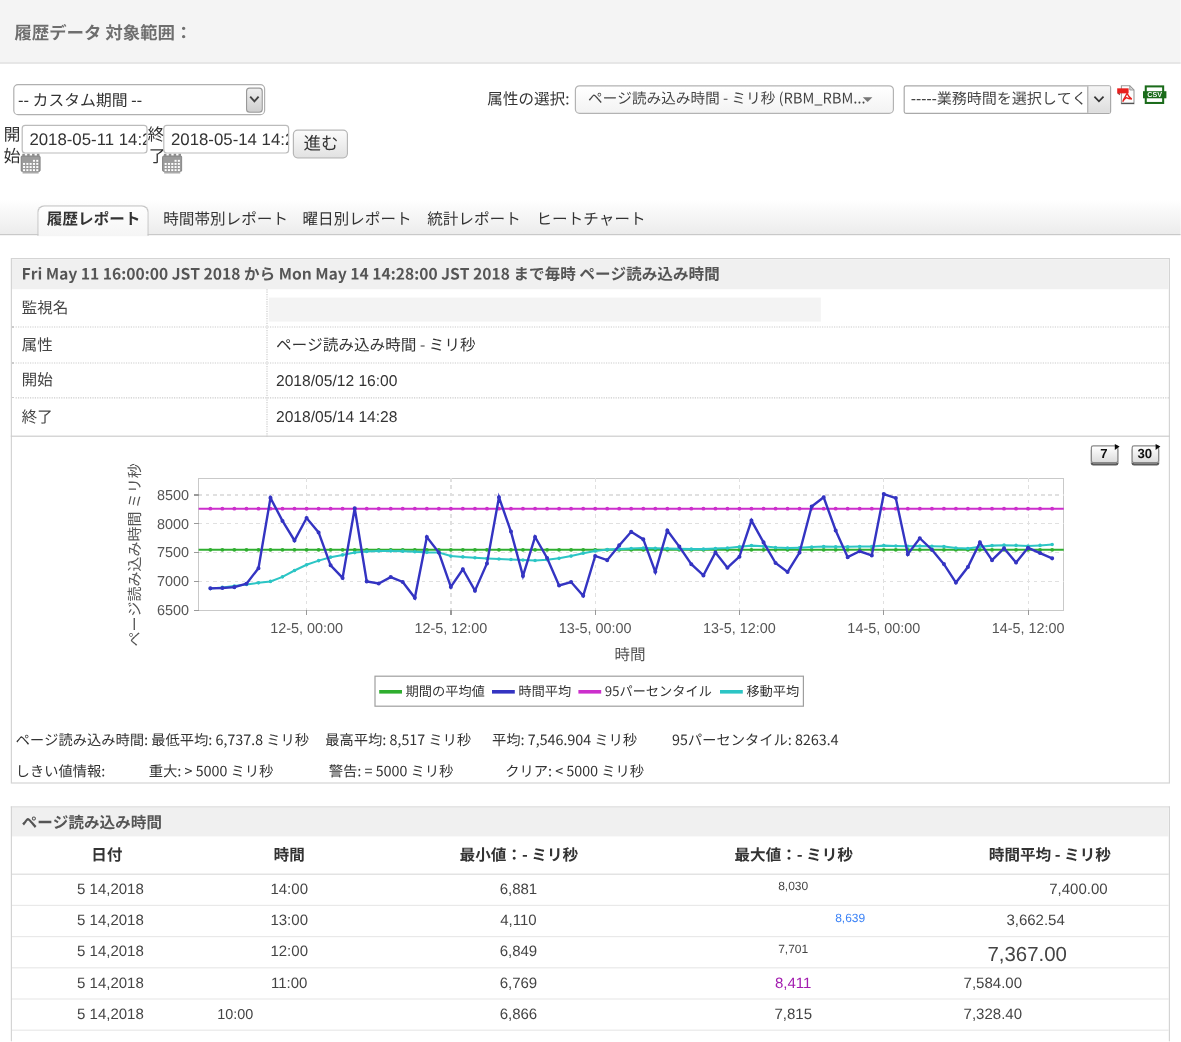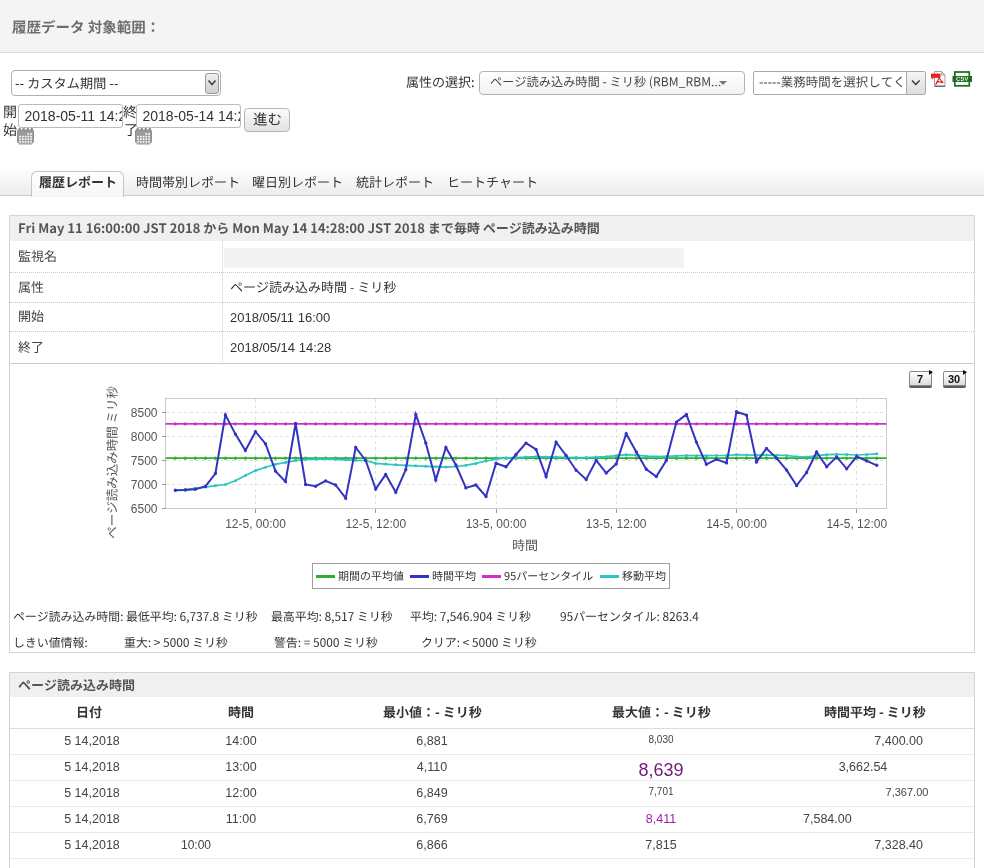--- a/index.html
+++ b/index.html
@@ -152,21 +152,21 @@
 <svg class="t" style="left:18.0px;top:308.0px" width="28" height="17" viewBox="0 0 28 17">
     <path fill="#444" transform="translate(0,13.0) scale(0.013000,-0.013000)" d="M251 397H748V335H251ZM233 226H769V162H233ZM566 378H633V-61H566ZM360 375H426V192Q426 169 420 136Q414 102 400 64Q385 26 358 -10Q331 -47 289 -76Q281 -65 266 -52Q251 -38 239 -30Q289 1 315 42Q341 84 350 124Q360 165 360 193ZM127 658H408V605H127ZM588 658H872V605H588ZM842 797H916V17Q916 -16 908 -36Q899 -55 877 -65Q854 -74 816 -76Q778 -79 720 -78Q719 -68 716 -54Q712 -41 707 -27Q702 -13 697 -3Q738 -4 774 -4Q809 -4 822 -4Q833 -3 838 2Q842 6 842 18ZM134 797H454V460H134V518H383V740H134ZM878 797V740H614V517H878V459H543V797ZM89 797H163V-81H89Z M1528 33H1878V-36H1528ZM1490 326H1917V-77H1842V257H1562V-81H1490ZM1421 493Q1481 497 1560 501Q1638 505 1726 510Q1815 516 1904 522L1903 454Q1818 448 1733 441Q1648 434 1570 429Q1493 424 1430 419ZM1753 655 1813 685Q1847 644 1879 596Q1911 547 1937 500Q1963 454 1975 417L1910 381Q1898 418 1873 466Q1848 514 1817 563Q1786 612 1753 655ZM1616 841 1699 823Q1678 763 1654 695Q1629 627 1603 564Q1577 501 1553 453L1490 471Q1507 508 1525 554Q1543 600 1560 650Q1576 701 1591 750Q1606 798 1616 841ZM1044 633H1374V563H1044ZM1196 841 1267 832Q1252 758 1233 672Q1214 587 1194 501Q1173 415 1153 336Q1133 258 1116 196L1053 229Q1070 286 1090 362Q1109 437 1128 521Q1147 605 1165 688Q1183 770 1196 841ZM1094 260 1135 312Q1191 281 1250 241Q1310 201 1360 159Q1410 117 1440 79L1395 19Q1365 56 1316 100Q1266 143 1208 186Q1150 228 1094 260ZM1345 633H1358L1371 636L1416 626Q1403 433 1362 294Q1321 156 1255 64Q1189 -28 1096 -83Q1088 -69 1074 -51Q1061 -33 1049 -22Q1133 22 1194 108Q1256 193 1294 320Q1333 448 1345 618Z"></path>
   </svg>
 <svg class="t" style="left:18.0px;top:338.5px" width="28" height="17" viewBox="0 0 28 17">
     <path fill="#444" transform="translate(0,13.0) scale(0.013000,-0.013000)" d="M564 264 609 312Q645 297 683 278Q721 258 756 238Q790 218 813 200L767 148Q744 166 710 188Q675 209 637 230Q599 250 564 264ZM454 74 499 128Q549 114 603 96Q657 77 709 56Q761 35 808 14Q854 -7 887 -26L843 -85Q799 -58 734 -28Q668 2 595 29Q522 56 454 74ZM584 840 658 828Q621 746 562 660Q504 574 418 502Q413 510 404 519Q394 528 384 536Q375 545 366 550Q420 592 462 642Q504 692 534 744Q565 795 584 840ZM570 736H842V669H537ZM820 736H835L849 739L895 712Q852 606 780 520Q709 434 621 370Q533 306 441 265Q436 275 428 286Q420 297 411 308Q402 318 394 324Q484 360 568 418Q652 477 718 554Q785 630 820 721ZM557 678Q598 600 663 529Q728 458 808 402Q887 346 974 315Q965 307 956 296Q947 285 938 274Q930 263 924 253Q837 290 756 351Q675 412 608 490Q542 569 497 656ZM195 840 261 813Q242 778 221 738Q200 698 178 661Q157 624 137 597L86 620Q105 649 125 688Q145 726 164 766Q183 807 195 840ZM308 726 371 697Q337 640 296 576Q254 512 212 453Q170 394 132 349L86 375Q114 409 144 452Q175 496 204 544Q234 591 260 638Q287 686 308 726ZM38 629 76 679Q104 656 132 628Q161 599 185 572Q209 544 222 522L181 465Q168 488 144 518Q121 547 93 576Q65 605 38 629ZM272 493 325 515Q345 483 364 446Q382 410 396 376Q411 341 417 314L361 289Q355 316 341 352Q327 387 310 424Q292 461 272 493ZM34 392Q100 394 189 398Q278 402 373 406L372 345Q283 339 196 334Q109 328 41 323ZM298 258 353 275Q373 233 392 182Q410 130 417 93L360 73Q353 111 336 162Q318 214 298 258ZM91 268 155 257Q145 186 127 118Q109 49 85 1Q78 6 68 11Q57 16 46 22Q34 27 25 30Q51 76 66 140Q82 203 91 268ZM198 364H265V-82H198Z M1462 499H1541V17Q1541 -21 1530 -40Q1518 -59 1488 -68Q1459 -77 1408 -78Q1357 -80 1281 -80Q1278 -64 1268 -42Q1259 -21 1250 -5Q1292 -6 1330 -6Q1367 -7 1395 -7Q1423 -7 1434 -6Q1450 -6 1456 0Q1462 5 1462 18ZM1098 762H1821V688H1098ZM1794 762H1813L1831 767L1889 724Q1845 671 1786 616Q1727 562 1662 514Q1597 466 1536 430Q1530 439 1521 448Q1512 458 1502 468Q1493 477 1485 483Q1527 507 1572 538Q1617 570 1658 606Q1700 642 1735 677Q1770 712 1794 743Z"></path>
   </svg>
 <div class="a" style="left:224px;top:248px;width:460px;height:20px;background:#f3f3f3"></div>
 <svg class="t" style="left:230.0px;top:278.5px" width="168" height="17" viewBox="0 0 168 17">
     <path fill="#333" transform="translate(0,13.0) scale(0.013000,-0.013000)" d="M704 600Q704 570 726 548Q747 527 778 527Q808 527 830 548Q851 570 851 600Q851 631 830 652Q808 673 778 673Q747 673 726 652Q704 631 704 600ZM656 600Q656 634 672 662Q689 689 716 706Q744 722 778 722Q811 722 838 706Q866 689 882 662Q899 634 899 600Q899 567 882 540Q866 512 838 496Q811 479 778 479Q744 479 716 496Q689 512 672 540Q656 567 656 600ZM53 263Q73 280 88 295Q104 310 124 330Q142 348 166 376Q189 404 216 436Q244 469 271 502Q298 536 321 563Q361 610 400 616Q439 621 490 573Q521 545 558 508Q594 470 630 432Q666 394 695 363Q729 328 771 282Q813 237 857 190Q901 142 939 101L870 28Q835 71 796 118Q756 164 718 208Q679 253 647 289Q625 314 598 343Q571 372 544 401Q517 430 494 455Q470 480 454 495Q425 523 406 521Q388 519 362 488Q344 466 321 436Q298 407 273 375Q248 343 225 314Q202 285 185 264Q170 245 154 224Q139 203 128 187Z M1102 433Q1117 432 1139 430Q1161 429 1188 428Q1214 428 1241 428Q1257 428 1290 428Q1324 428 1369 428Q1414 428 1464 428Q1515 428 1566 428Q1616 428 1662 428Q1707 428 1740 428Q1773 428 1789 428Q1827 428 1854 430Q1881 432 1897 433V335Q1882 336 1852 338Q1823 340 1790 340Q1774 340 1740 340Q1706 340 1662 340Q1617 340 1566 340Q1515 340 1464 340Q1414 340 1370 340Q1325 340 1291 340Q1257 340 1241 340Q1200 340 1163 338Q1126 337 1102 335Z M2716 746Q2729 729 2746 701Q2764 673 2781 644Q2798 615 2809 591L2752 565Q2740 591 2725 618Q2710 646 2694 673Q2678 700 2661 723ZM2847 794Q2861 777 2878 750Q2895 723 2913 694Q2931 665 2943 641L2886 615Q2873 642 2857 669Q2841 696 2824 722Q2808 748 2791 770ZM2289 761Q2311 749 2341 730Q2371 710 2403 690Q2435 669 2462 650Q2490 632 2506 620L2459 551Q2441 565 2414 584Q2386 603 2356 624Q2325 644 2296 662Q2266 681 2244 694ZM2139 46Q2194 56 2252 72Q2310 88 2367 111Q2424 134 2474 162Q2557 210 2628 268Q2699 327 2756 393Q2813 459 2853 529L2901 446Q2836 346 2736 252Q2636 159 2516 89Q2466 60 2406 36Q2347 11 2290 -8Q2232 -26 2185 -35ZM2138 536Q2160 524 2191 506Q2222 488 2254 468Q2286 448 2314 430Q2341 413 2357 401L2312 331Q2293 345 2266 363Q2238 381 2207 401Q2176 421 2146 438Q2116 456 2093 468Z M3399 456H3948V279H3878V395H3467V279H3399ZM3719 328H3790V27Q3790 9 3794 4Q3798 -1 3814 -1Q3819 -1 3832 -1Q3846 -1 3860 -1Q3874 -1 3880 -1Q3891 -1 3896 8Q3902 17 3904 46Q3907 74 3908 131Q3916 125 3927 120Q3938 114 3950 110Q3962 105 3972 102Q3969 35 3960 -2Q3952 -40 3935 -54Q3918 -68 3888 -68Q3883 -68 3871 -68Q3859 -68 3846 -68Q3832 -68 3820 -68Q3809 -68 3804 -68Q3770 -68 3752 -60Q3733 -51 3726 -30Q3719 -10 3719 27ZM3547 329H3618Q3614 248 3604 184Q3594 119 3571 70Q3548 20 3506 -18Q3465 -55 3398 -81Q3394 -72 3386 -61Q3379 -50 3370 -40Q3362 -29 3354 -22Q3415 0 3452 31Q3489 62 3508 104Q3528 147 3536 202Q3544 258 3547 329ZM3403 750H3944V687H3403ZM3436 593H3914V530H3436ZM3631 841H3705V560H3631ZM3081 537H3351V478H3081ZM3087 805H3348V745H3087ZM3081 404H3351V344H3081ZM3038 674H3379V611H3038ZM3116 269H3352V-22H3116V40H3288V207H3116ZM3080 269H3144V-69H3080Z M4223 733Q4242 732 4262 731Q4283 730 4298 730Q4318 730 4350 731Q4381 732 4415 734Q4449 736 4479 738Q4509 739 4524 740Q4539 742 4552 744Q4564 747 4574 751L4624 710Q4617 702 4610 694Q4604 686 4598 677Q4582 651 4560 604Q4538 556 4514 500Q4489 445 4465 394Q4450 360 4432 320Q4415 281 4397 240Q4379 200 4362 165Q4344 130 4328 107Q4301 69 4271 54Q4241 38 4202 38Q4146 38 4109 75Q4072 112 4072 175Q4072 231 4098 280Q4123 328 4168 364Q4214 400 4278 420Q4341 440 4417 440Q4501 440 4580 420Q4658 401 4726 370Q4795 340 4852 306Q4908 273 4948 244L4911 158Q4867 196 4812 234Q4757 271 4692 302Q4627 333 4554 352Q4482 371 4405 371Q4323 371 4264 344Q4206 316 4176 274Q4145 231 4145 185Q4145 152 4164 134Q4182 117 4205 117Q4222 117 4236 125Q4250 133 4265 152Q4281 173 4297 203Q4313 233 4329 268Q4345 303 4360 339Q4375 375 4390 406Q4410 450 4430 497Q4451 544 4472 588Q4492 632 4509 668Q4494 667 4466 666Q4439 665 4407 664Q4375 662 4346 660Q4318 659 4301 658Q4285 657 4265 656Q4245 654 4227 652ZM4848 514Q4843 408 4827 321Q4811 234 4778 164Q4745 94 4688 38Q4631 -17 4544 -60L4478 -5Q4566 32 4621 84Q4676 135 4706 194Q4737 254 4750 315Q4762 376 4767 431Q4768 454 4768 478Q4769 502 4767 523Z M5405 789H5615V718H5405ZM5569 789H5651Q5661 675 5681 574Q5701 472 5736 388Q5772 305 5826 242Q5879 179 5954 140Q5945 135 5934 125Q5923 115 5912 104Q5902 93 5895 84Q5819 128 5764 194Q5710 261 5674 346Q5638 432 5617 534Q5596 637 5585 753H5569ZM5573 596 5650 584Q5615 414 5544 289Q5472 164 5360 84Q5355 91 5344 102Q5334 112 5322 122Q5310 133 5301 140Q5412 210 5478 326Q5543 442 5573 596ZM5262 445V91H5189V375H5049V445ZM5262 124Q5298 69 5362 42Q5426 15 5513 12Q5554 10 5612 10Q5671 9 5736 10Q5800 11 5860 13Q5920 15 5965 18Q5960 10 5955 -4Q5950 -18 5946 -32Q5942 -47 5940 -58Q5899 -60 5843 -61Q5787 -62 5727 -62Q5667 -63 5610 -62Q5554 -62 5513 -61Q5415 -57 5346 -29Q5276 -1 5228 59Q5192 27 5154 -6Q5116 -38 5075 -72L5036 5Q5072 29 5114 60Q5155 92 5194 124ZM5060 771 5115 816Q5148 795 5182 768Q5216 740 5244 712Q5273 684 5291 660L5231 610Q5216 634 5188 663Q5159 692 5126 720Q5092 749 5060 771Z M6223 733Q6242 732 6262 731Q6283 730 6298 730Q6318 730 6350 731Q6381 732 6415 734Q6449 736 6479 738Q6509 739 6524 740Q6539 742 6552 744Q6564 747 6574 751L6624 710Q6617 702 6610 694Q6604 686 6598 677Q6582 651 6560 604Q6538 556 6514 500Q6489 445 6465 394Q6450 360 6432 320Q6415 281 6397 240Q6379 200 6362 165Q6344 130 6328 107Q6301 69 6271 54Q6241 38 6202 38Q6146 38 6109 75Q6072 112 6072 175Q6072 231 6098 280Q6123 328 6168 364Q6214 400 6278 420Q6341 440 6417 440Q6501 440 6580 420Q6658 401 6726 370Q6795 340 6852 306Q6908 273 6948 244L6911 158Q6867 196 6812 234Q6757 271 6692 302Q6627 333 6554 352Q6482 371 6405 371Q6323 371 6264 344Q6206 316 6176 274Q6145 231 6145 185Q6145 152 6164 134Q6182 117 6205 117Q6222 117 6236 125Q6250 133 6265 152Q6281 173 6297 203Q6313 233 6329 268Q6345 303 6360 339Q6375 375 6390 406Q6410 450 6430 497Q6451 544 6472 588Q6492 632 6509 668Q6494 667 6466 666Q6439 665 6407 664Q6375 662 6346 660Q6318 659 6301 658Q6285 657 6265 656Q6245 654 6227 652ZM6848 514Q6843 408 6827 321Q6811 234 6778 164Q6745 94 6688 38Q6631 -17 6544 -60L6478 -5Q6566 32 6621 84Q6676 135 6706 194Q6737 254 6750 315Q6762 376 6767 431Q6768 454 6768 478Q6769 502 6767 523Z M7421 721H7922V654H7421ZM7379 527H7964V459H7379ZM7384 346H7954V279H7384ZM7631 841H7705V485H7631ZM7763 470H7837V9Q7837 -23 7828 -40Q7819 -58 7796 -66Q7772 -75 7733 -77Q7694 -79 7633 -79Q7631 -64 7624 -44Q7616 -23 7608 -8Q7654 -9 7692 -10Q7730 -10 7742 -9Q7754 -9 7758 -5Q7763 -1 7763 10ZM7445 209 7505 244Q7530 219 7556 188Q7582 157 7604 127Q7625 97 7636 72L7572 33Q7561 58 7540 88Q7520 119 7495 150Q7470 182 7445 209ZM7112 775H7362V117H7112V185H7291V706H7112ZM7115 484H7324V416H7115ZM7076 775H7146V35H7076Z M8348 227H8651V169H8348ZM8344 378H8685V13H8344V72H8615V319H8344ZM8312 378H8380V-38H8312ZM8127 655H8405V600H8127ZM8588 655H8872V600H8588ZM8840 797H8916V19Q8916 -16 8906 -36Q8897 -56 8872 -66Q8848 -76 8806 -78Q8765 -80 8703 -80Q8701 -69 8697 -55Q8693 -41 8688 -27Q8682 -13 8677 -3Q8707 -4 8736 -4Q8764 -4 8786 -4Q8808 -4 8817 -4Q8830 -3 8835 2Q8840 7 8840 20ZM8133 797H8453V454H8133V511H8383V739H8133ZM8878 797V739H8615V510H8878V452H8544V797ZM8090 797H8165V-81H8090Z M9270 245V315H9527V245Z M10082 757Q10121 752 10174 743Q10227 734 10286 722Q10346 710 10406 696Q10465 682 10517 668Q10569 654 10607 641L10575 564Q10538 577 10487 592Q10436 606 10378 620Q10321 634 10262 646Q10202 659 10148 668Q10095 678 10053 683ZM10037 493Q10088 484 10155 471Q10222 458 10294 442Q10365 425 10430 408Q10495 390 10541 373L10509 296Q10466 313 10402 331Q10339 349 10268 366Q10197 383 10128 396Q10060 410 10007 418ZM9982 202Q10033 194 10096 182Q10158 169 10225 154Q10292 138 10357 121Q10422 104 10479 86Q10536 69 10577 52L10543 -25Q10503 -8 10446 10Q10389 29 10324 46Q10258 64 10190 79Q10123 94 10062 106Q10000 118 9951 126Z M11571 759Q11570 740 11569 718Q11568 697 11568 672Q11568 652 11568 621Q11568 590 11568 560Q11568 529 11568 510Q11568 420 11562 357Q11555 294 11542 250Q11530 205 11510 171Q11490 137 11463 105Q11431 67 11390 38Q11348 10 11305 -10Q11262 -29 11225 -41L11160 28Q11229 45 11290 76Q11352 108 11399 161Q11426 192 11442 224Q11459 257 11468 297Q11476 337 11479 390Q11482 443 11482 514Q11482 534 11482 564Q11482 594 11482 624Q11482 655 11482 672Q11482 697 11480 718Q11479 740 11477 759ZM11107 751Q11106 737 11104 717Q11103 697 11103 679Q11103 672 11103 648Q11103 623 11103 589Q11103 555 11103 517Q11103 479 11103 444Q11103 408 11103 382Q11103 356 11103 345Q11103 326 11104 304Q11106 283 11107 269H11015Q11017 281 11018 302Q11020 324 11020 346Q11020 356 11020 382Q11020 409 11020 444Q11020 479 11020 517Q11020 555 11020 589Q11020 623 11020 648Q11020 672 11020 679Q11020 692 11019 714Q11018 737 11016 751Z M12445 839H12520V311Q12520 282 12512 265Q12504 248 12484 238Q12464 228 12432 226Q12401 223 12351 224Q12348 239 12340 260Q12333 281 12325 296Q12360 295 12389 295Q12418 295 12427 295Q12445 296 12445 312ZM12296 673 12367 660Q12349 569 12319 484Q12289 399 12251 341Q12244 346 12232 353Q12220 360 12208 366Q12196 373 12186 377Q12226 432 12253 510Q12280 589 12296 673ZM12582 657 12646 679Q12673 634 12697 582Q12721 530 12738 480Q12756 429 12764 389L12695 366Q12688 406 12671 456Q12654 507 12632 560Q12609 612 12582 657ZM12628 348 12700 329Q12667 218 12606 138Q12544 58 12450 5Q12357 -48 12227 -79Q12221 -63 12209 -44Q12197 -24 12185 -11Q12308 14 12396 60Q12484 106 12541 177Q12598 248 12628 348ZM12007 757H12081V-78H12007ZM11844 558H12206V488H11844ZM12011 531 12058 511Q12043 458 12021 402Q11999 345 11974 290Q11948 234 11920 186Q11891 137 11862 103Q11856 118 11844 138Q11833 158 11823 172Q11851 202 11878 244Q11905 286 11930 335Q11956 384 11977 434Q11998 485 12011 531ZM12156 826 12208 768Q12162 750 12103 734Q12044 718 11982 706Q11919 695 11860 687Q11858 699 11851 716Q11844 732 11838 744Q11894 754 11954 766Q12013 778 12066 794Q12119 809 12156 826ZM12077 430Q12087 421 12106 402Q12126 382 12149 360Q12172 337 12190 317Q12209 297 12217 288L12172 229Q12163 244 12146 267Q12130 290 12110 316Q12090 342 12072 364Q12054 386 12042 399Z"></path>
   </svg>
-<div class="a" style="left:230px;top:309.5px;font-size:13px;color:#333">2018/05/11 16:00</div>
+<div class="a" style="left:230px;top:309.5px;font-size:13px;color:#333">2018/05/12 16:00</div>
 <div class="a" style="left:230px;top:340px;font-size:13px;color:#333">2018/05/14 14:28</div>
 <div class="a" style="left:908.5px;top:370.5px;width:23px;height:15px;background:linear-gradient(#fff,#dcdcdc);border:1px solid #888;border-radius:2px;box-shadow:0 2px 0 #5a5a5a;font-size:11px;font-weight:bold;color:#111;text-align:center;line-height:14px">7</div>
 <div class="a" style="left:928.5px;top:369.5px;width:0;height:0;border-top:2.5px solid transparent;border-bottom:3px solid transparent;border-left:4.5px solid #0a0a0a"></div>
 <div class="a" style="left:942.5px;top:370.5px;width:23px;height:15px;background:linear-gradient(#fff,#dcdcdc);border:1px solid #888;border-radius:2px;box-shadow:0 2px 0 #5a5a5a;font-size:11px;font-weight:bold;color:#111;text-align:center;line-height:14px">30</div>
 <div class="a" style="left:962.5px;top:369.5px;width:0;height:0;border-top:2.5px solid transparent;border-bottom:3px solid transparent;border-left:4.5px solid #0a0a0a"></div>
 <svg class="t" style="left:9px;top:363.5px" width="966" height="289" viewBox="0 0 966 289">
     <rect x="156.5" y="34.5" width="721.0" height="110.0" fill="#fff" stroke="#c9c9c9" shape-rendering="crispEdges"></rect>
     <line x1="156.5" y1="48.5" x2="877.5" y2="48.5" stroke="#e0e0e0" stroke-dasharray="3,3" shape-rendering="crispEdges"></line>
     <line x1="156.5" y1="72.5" x2="877.5" y2="72.5" stroke="#e0e0e0" stroke-dasharray="3,3" shape-rendering="crispEdges"></line>
     <line x1="156.5" y1="96.5" x2="877.5" y2="96.5" stroke="#e0e0e0" stroke-dasharray="3,3" shape-rendering="crispEdges"></line>
@@ -289,32 +289,32 @@
 <div class="a" style="left:10px;top:727.5px;width:964px;border-top:1px solid #ddd"></div>
 <div class="a" style="left:32px;top:734.0px;width:120px;text-align:center;font-size:12.5px;color:#444">5 14,2018</div>
 <div class="a" style="left:181px;top:734.0px;width:120px;text-align:center;font-size:12.5px;color:#444">14:00</div>
 <div class="a" style="left:372px;top:734.0px;width:120px;text-align:center;font-size:12.5px;color:#444">6,881</div>
 <div class="a" style="left:601px;top:734.0px;width:120px;text-align:center;font-size:10px;color:#444">8,030</div>
 <div class="a" style="left:803px;top:734.0px;width:120px;text-align:right;font-size:12.5px;color:#444">7,400.00</div>
 <div class="a" style="left:10px;top:753.5px;width:964px;border-top:1px solid #e9e9e9"></div>
 <div class="a" style="left:32px;top:760.0px;width:120px;text-align:center;font-size:12.5px;color:#444">5 14,2018</div>
 <div class="a" style="left:181px;top:760.0px;width:120px;text-align:center;font-size:12.5px;color:#444">13:00</div>
 <div class="a" style="left:372px;top:760.0px;width:120px;text-align:center;font-size:12.5px;color:#444">4,110</div>
-<div class="a" style="left:601px;top:760.0px;width:120px;text-align:center;font-size:18px;color:#701a75">8,639</div>
+<div class="a" style="left:601px;top:760.0px;width:120px;text-align:right;font-size:10px;color:#3b82f6">8,639</div>
 <div class="a" style="left:803px;top:760.0px;width:120px;text-align:center;font-size:12.5px;color:#444">3,662.54</div>
 <div class="a" style="left:10px;top:779.5px;width:964px;border-top:1px solid #e9e9e9"></div>
 <div class="a" style="left:32px;top:786.0px;width:120px;text-align:center;font-size:12.5px;color:#444">5 14,2018</div>
 <div class="a" style="left:181px;top:786.0px;width:120px;text-align:center;font-size:12.5px;color:#444">12:00</div>
 <div class="a" style="left:372px;top:786.0px;width:120px;text-align:center;font-size:12.5px;color:#444">6,849</div>
 <div class="a" style="left:601px;top:786.0px;width:120px;text-align:center;font-size:10px;color:#444">7,701</div>
-<div class="a" style="left:847px;top:786.0px;width:120px;text-align:center;font-size:11px;color:#444">7,367.00</div>
+<div class="a" style="left:796px;top:786.0px;width:120px;text-align:center;font-size:17px;color:#444">7,367.00</div>
 <div class="a" style="left:10px;top:805.5px;width:964px;border-top:1px solid #e9e9e9"></div>
 <div class="a" style="left:32px;top:812.0px;width:120px;text-align:center;font-size:12.5px;color:#444">5 14,2018</div>
 <div class="a" style="left:181px;top:812.0px;width:120px;text-align:center;font-size:12.5px;color:#444">11:00</div>
 <div class="a" style="left:372px;top:812.0px;width:120px;text-align:center;font-size:12.5px;color:#444">6,769</div>
 <div class="a" style="left:601px;top:812.0px;width:120px;text-align:center;font-size:12.5px;color:#a21caf">8,411</div>
 <div class="a" style="left:803px;top:812.0px;width:120px;text-align:left;font-size:12.5px;color:#444">7,584.00</div>
 <div class="a" style="left:10px;top:831.5px;width:964px;border-top:1px solid #e9e9e9"></div>
 <div class="a" style="left:32px;top:838.0px;width:120px;text-align:center;font-size:12.5px;color:#444">5 14,2018</div>
 <div class="a" style="left:181px;top:838.0px;width:120px;text-align:left;font-size:12px;color:#444">10:00</div>
 <div class="a" style="left:372px;top:838.0px;width:120px;text-align:center;font-size:12.5px;color:#444">6,866</div>
 <div class="a" style="left:601px;top:838.0px;width:120px;text-align:center;font-size:12.5px;color:#444">7,815</div>
-<div class="a" style="left:803px;top:838.0px;width:120px;text-align:right;font-size:12.5px;color:#444">7,328.40</div>
+<div class="a" style="left:803px;top:838.0px;width:120px;text-align:left;font-size:12.5px;color:#444">7,328.40</div>
 <div class="a" style="left:10px;top:857.5px;width:964px;border-top:1px solid #e9e9e9"></div>
 </body></html>

